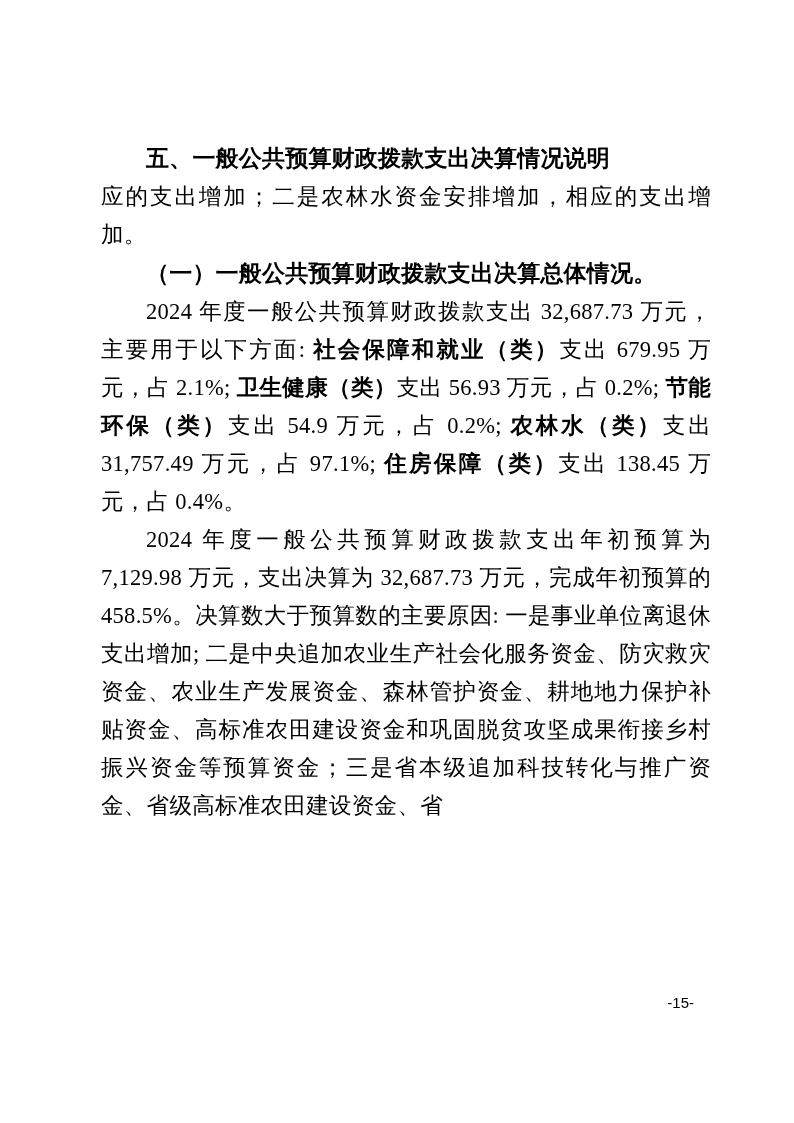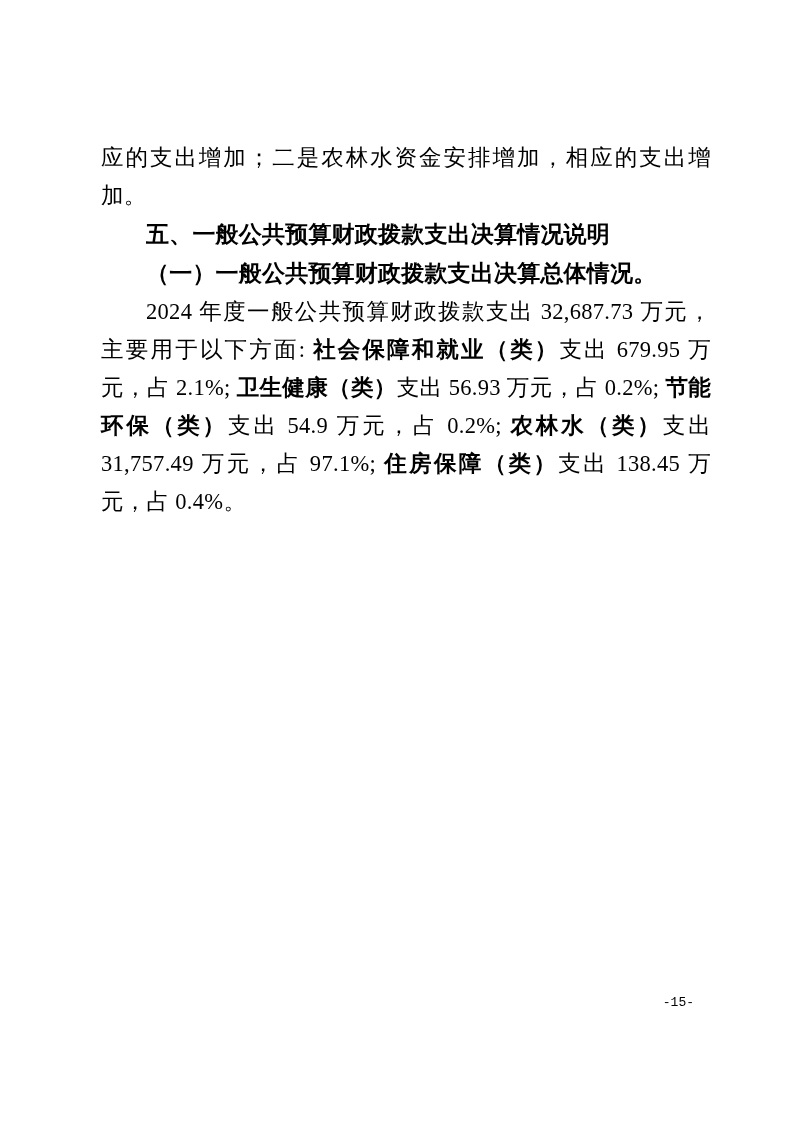--- a/index.html
+++ b/index.html
@@ -38,30 +38,31 @@
     font-family: "Liberation Sans", "DejaVu Sans", sans-serif;
     letter-spacing: 0.2px;
   }
   .heading .b {
     font-size: 23px;
   }
   .footer {
     position: absolute;
     top: 991px;
     right: 100px;
-    font-size: 13px;
+    font-size: 15px;
     line-height: 24px;
-    font-family: Liberation Mono, monospace;
+    font-family: Liberation Sans, sans-serif;
     color: #000000;
   }
 </style>
 </head>
 <body>
 
 <div class="page">
   <div class="content">
+      <p class="para heading indent"><span class="b">五、一般公共预算财政拨款支出决算情况说明</span></p>
       <p class="para body"><span>应的支出增加；二是农林水资金安排增加，相应的支出增加。</span></p>
-      <p class="para heading indent"><span class="b">五、一般公共预算财政拨款支出决算情况说明</span></p>
       <p class="para heading indent"><span class="b">（一）一般公共预算财政拨款支出决算总体情况。</span></p>
       <p class="para body indent"><span>2024 年度一般公共预算财政拨款支出 32,687.73 万元，主要用于以下方面: </span><span class="b">社会保障和就业（类）</span><span>支出 679.95 万元，占 2.1%; </span><span class="b">卫生健康（类）</span><span>支出 56.93 万元，占 0.2%; </span><span class="b">节能环保（类）</span><span>支出 54.9 万元，占 0.2%; </span><span class="b">农林水（类）</span><span>支出 31,757.49 万元，占 97.1%; </span><span class="b">住房保障（类）</span><span>支出 138.45 万元，占 0.4%。</span></p>
+      <p class="para body indent"><span>2024 年度一般公共预算财政拨款支出年初预算为 7,129.98 万元，支出决算为 32,687.73 万元，完成年初预算的 458.5%。决算数大于预算数的主要原因: 一是事业单位离退休支出增加; 二是中央追加农业生产社会化服务资金、防灾救灾资金、农业生产发展资金、森林管护资金、耕地地力保护补贴资金、高标准农田建设资金和巩固脱贫攻坚成果衔接乡村振兴资金等预算资金；三是省本级追加科技转化与推广资金、省级高标准农田建设资金、省</span></p>
     </div>
   <div class="footer">-15-</div>
 </div>
 
 </body></html>

